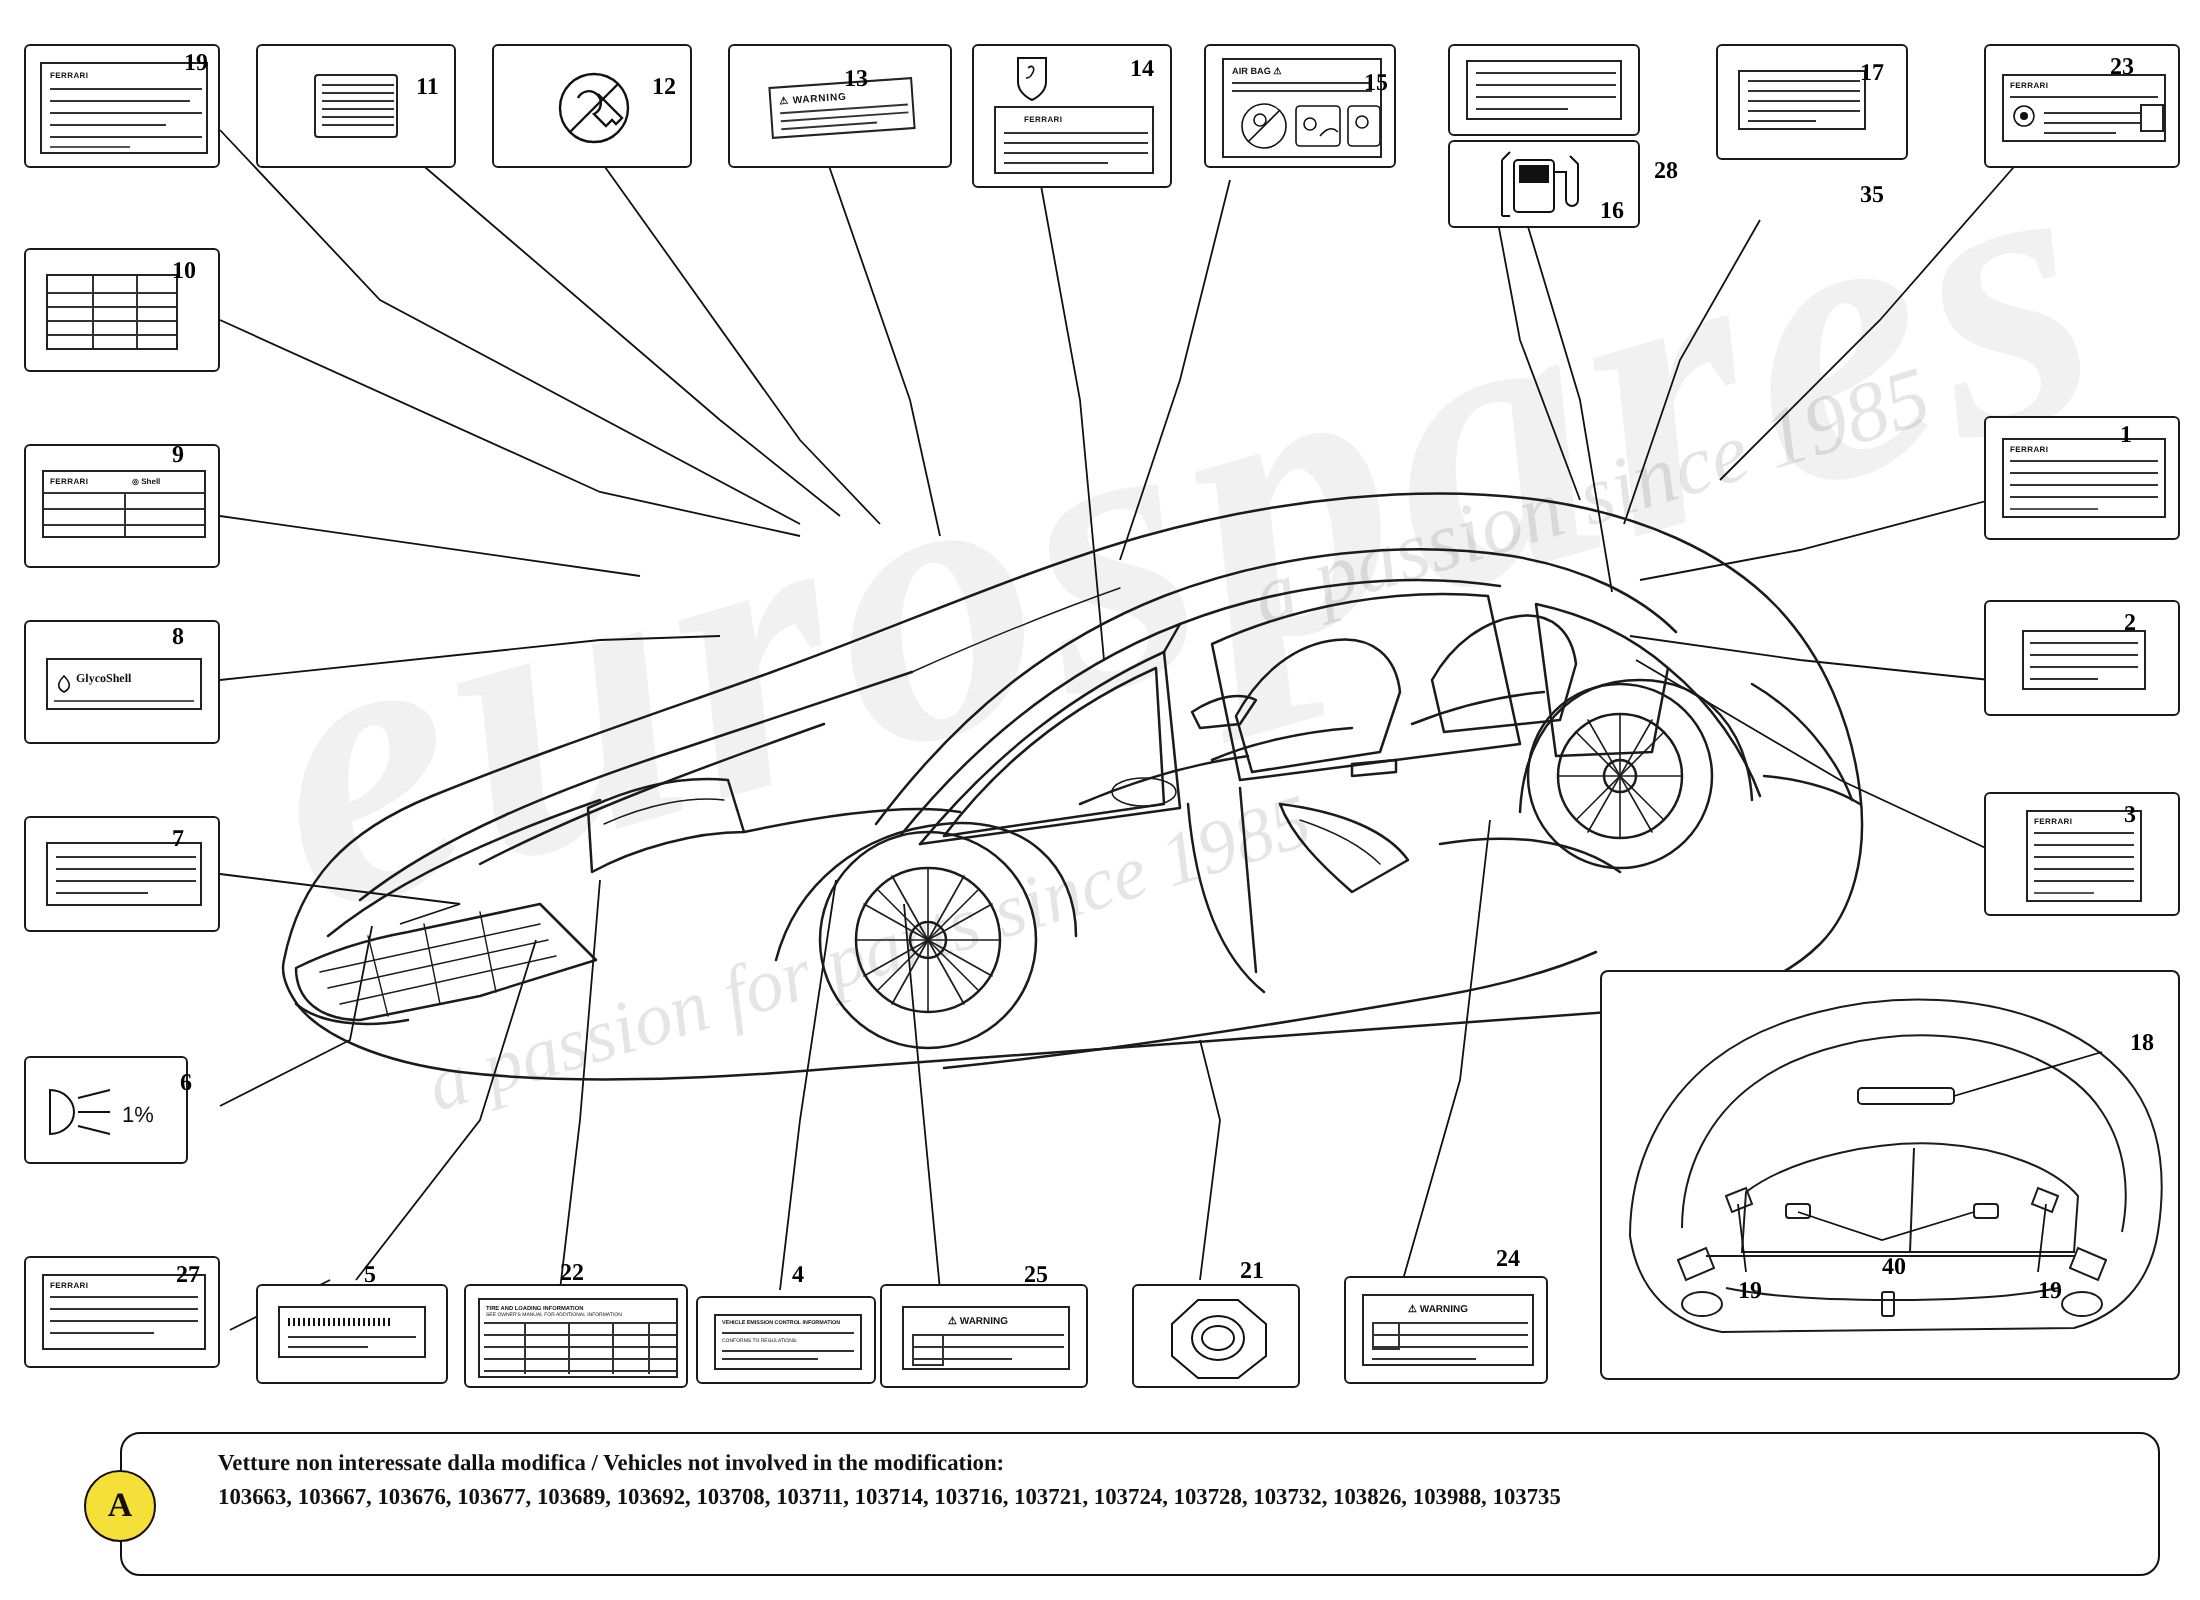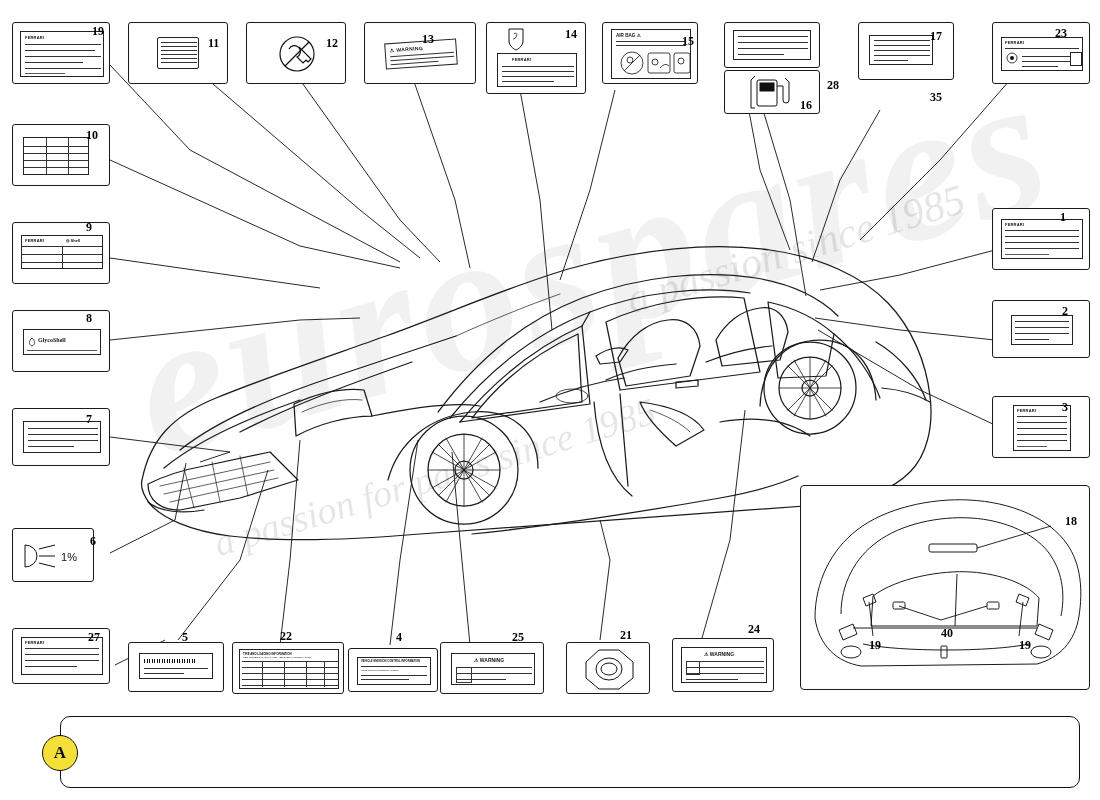--- a/index.html
+++ b/index.html
@@ -608,16 +608,18 @@
     </svg>
     <div class="num" style="left:264px;top:28px;">18</div>
     <div class="num" style="left:140px;top:140px;">40</div>
     <div class="num" style="left:68px;top:152px;">19</div>
     <div class="num" style="left:218px;top:152px;">19</div>
   </div>
 
   <div class="note">
     <div class="note-a">A</div>
     <div class="note-text">
+      <div>Vetture non interessate dalla modifica / Vehicles not involved in the modification:</div>
+      <div>103663, 103667, 103676, 103677, 103689, 103692, 103708, 103711, 103714, 103716, 103721, 103724, 103728, 103732, 103826, 103988, 103735</div>
     </div>
   </div>
 
 </div>
 
 </body></html>

